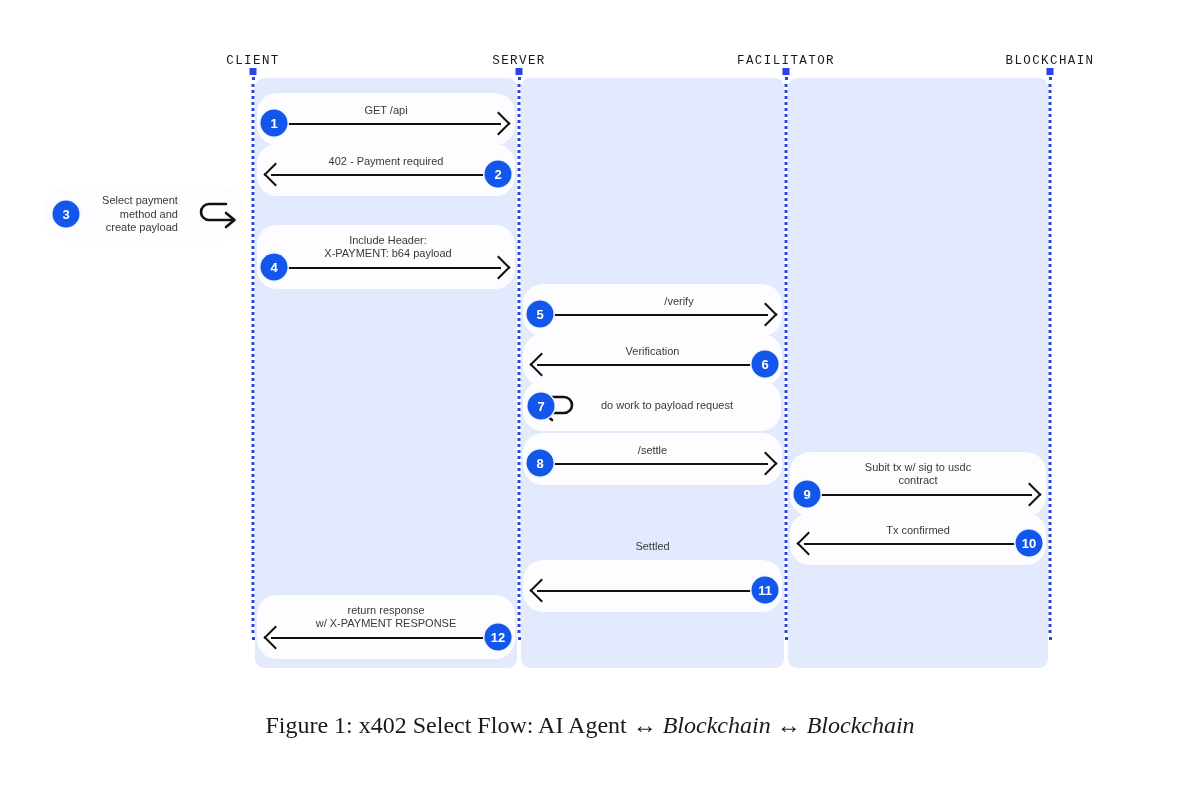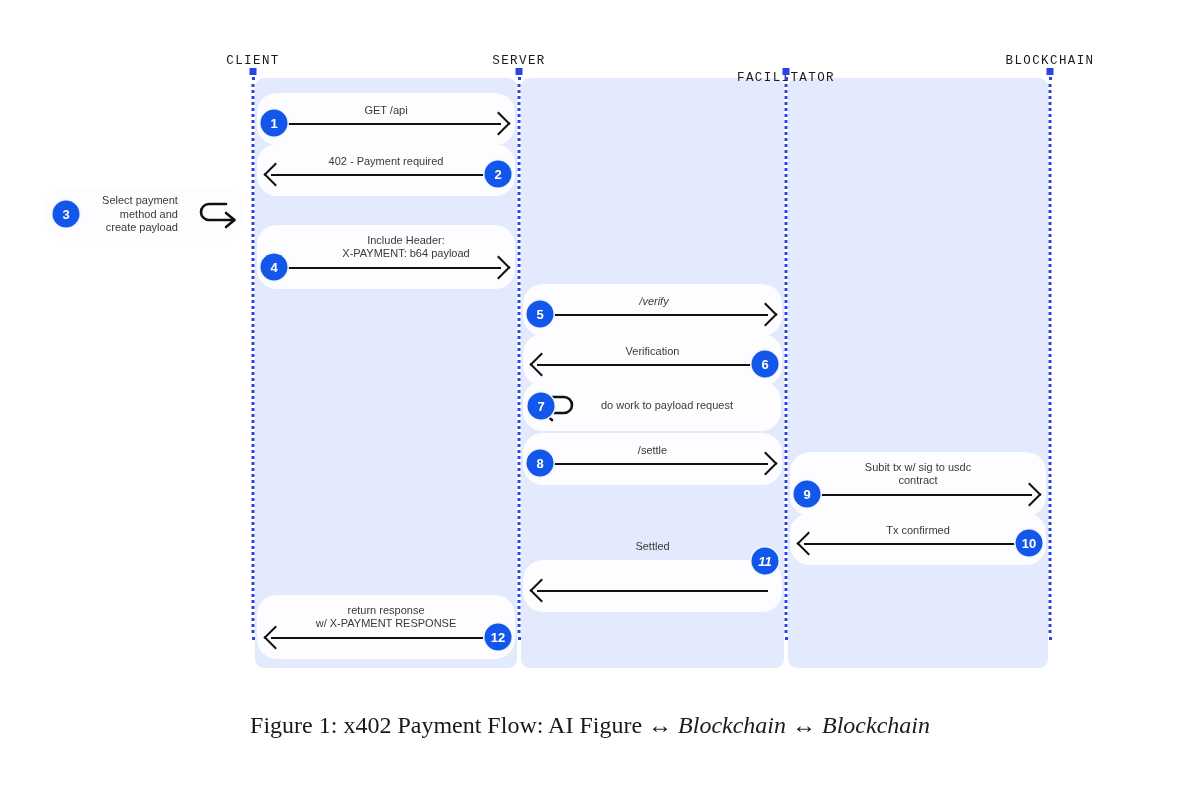--- a/index.html
+++ b/index.html
@@ -118,21 +118,21 @@
 <div id="diagram">
     <div class="band" style="left: 255px; top: 78px; width: 262px; height: 590px;"></div>
     <div class="band" style="left: 521px; top: 78px; width: 263px; height: 590px;"></div>
     <div class="band" style="left: 788px; top: 78px; width: 260px; height: 590px;"></div>
     <div class="lane-label" style="left: 253px;">CLIENT</div>
     <div class="lifeline-head" style="left: 253px; top: 68px;"></div>
     <div class="lifeline" style="left: 253px; top: 77px; height: 563px;"></div>
     <div class="lane-label" style="left: 519px;">SERVER</div>
     <div class="lifeline-head" style="left: 519px; top: 68px;"></div>
     <div class="lifeline" style="left: 519px; top: 77px; height: 563px;"></div>
-    <div class="lane-label" style="left: 786px; margin-top: 17px;">FACILITATOR</div>
+    <div class="lane-label" style="left: 786px;">FACILITATOR</div>
     <div class="lifeline-head" style="left: 786px; top: 68px;"></div>
     <div class="lifeline" style="left: 786px; top: 77px; height: 563px;"></div>
     <div class="lane-label" style="left: 1050px;">BLOCKCHAIN</div>
     <div class="lifeline-head" style="left: 1050px; top: 68px;"></div>
     <div class="lifeline" style="left: 1050px; top: 77px; height: 563px;"></div>
     <div class="msg"></div>
     <div class="cloud" style="left: 257px; top: 93px; width: 258px; height: 52px;"></div>
     <div class="arrow-line" style="left: 271px; top: 123px; width: 230px;"></div>
     <div class="arrow-head right" style="left: 501px; top: 123px;"></div>
     <div class="msg-label" style="left: 386px; top: 104px;">GET /api</div>
@@ -150,28 +150,28 @@
 method and
 create payload</div>
     <svg width="46" height="34" viewBox="0 0 46 34" class="loop-glyph" style="left: 196px; top: 197px;">
       <path d="M30 7 H13 A8 8 0 0 0 13 23 H36" fill="none" stroke="#111" stroke-width="2.6" stroke-linecap="round"></path>
       <path d="M30 16 L38.5 23 L30 30" fill="none" stroke="#111" stroke-width="2.6" stroke-linecap="round" stroke-linejoin="round"></path>
     </svg>
     <div class="msg"></div>
     <div class="cloud" style="left: 257px; top: 225px; width: 258px; height: 64px;"></div>
     <div class="arrow-line" style="left: 271px; top: 267px; width: 230px;"></div>
     <div class="arrow-head right" style="left: 501px; top: 267px;"></div>
-    <div class="msg-label" style="left: 406px; top: 234px;">Include Header:
+    <div class="msg-label" style="left: 388px; top: 234px;">Include Header:
 X-PAYMENT: b64 payload</div>
     <div class="badge" style="left: 274px; top: 267px;">4</div>
     <div class="msg"></div>
     <div class="cloud" style="left: 523px; top: 284px; width: 259px; height: 52px;"></div>
     <div class="arrow-line" style="left: 537px; top: 314px; width: 231px;"></div>
     <div class="arrow-head right" style="left: 768px; top: 314px;"></div>
-    <div class="msg-label" style="left: 654px; top: 295px; font-style: italic;">/verify</div>
+    <div class="msg-label" style="left: 679px; top: 295px;">/verify</div>
     <div class="badge" style="left: 540px; top: 314px;">5</div>
     <div class="msg"></div>
     <div class="cloud" style="left: 523px; top: 334px; width: 259px; height: 52px;"></div>
     <div class="arrow-line" style="left: 537px; top: 364px; width: 231px;"></div>
     <div class="arrow-head left" style="left: 537px; top: 364px;"></div>
     <div class="msg-label" style="left: 652.5px; top: 345px;">Verification</div>
     <div class="badge" style="left: 765px; top: 364px;">6</div>
     <div class="msg"></div>
     <div class="cloud" style="left: 523px; top: 381px; width: 258px; height: 50px;"></div>
     <svg width="46" height="34" viewBox="0 0 46 34" class="loop-glyph" style="left: 534px; top: 389px;">
@@ -197,25 +197,25 @@
     <div class="cloud" style="left: 790px; top: 513px; width: 256px; height: 52px;"></div>
     <div class="arrow-line" style="left: 804px; top: 543px; width: 228px;"></div>
     <div class="arrow-head left" style="left: 804px; top: 543px;"></div>
     <div class="msg-label" style="left: 918px; top: 524px;">Tx confirmed</div>
     <div class="badge" style="left: 1029px; top: 543px;">10</div>
     <div class="msg"></div>
     <div class="cloud" style="left: 523px; top: 560px; width: 259px; height: 52px;"></div>
     <div class="arrow-line" style="left: 537px; top: 590px; width: 231px;"></div>
     <div class="arrow-head left" style="left: 537px; top: 590px;"></div>
     <div class="msg-label" style="left: 652.5px; top: 540px;">Settled</div>
-    <div class="badge" style="left: 765px; top: 561px; font-style: italic;">11</div>
+    <div class="badge" style="left: 765px; top: 590px;">11</div>
     <div class="msg"></div>
     <div class="cloud" style="left: 257px; top: 595px; width: 258px; height: 64px;"></div>
     <div class="arrow-line" style="left: 271px; top: 637px; width: 230px;"></div>
     <div class="arrow-head left" style="left: 271px; top: 637px;"></div>
     <div class="msg-label" style="left: 386px; top: 604px;">return response
 w/ X-PAYMENT RESPONSE</div>
     <div class="badge" style="left: 498px; top: 637px;">12</div>
   </div>
 
 <div class="caption">
-  <span>Figure 1: x402 Payment Flow: AI Figure </span><span>↔</span><span> </span><span class="ital">Blockchain</span><span> </span><span>↔</span><span> </span><span class="ital">Blockchain</span>
+  <span>Figure 1: x402 Select Flow: AI Agent </span><span>↔</span><span> </span><span class="ital">Blockchain</span><span> </span><span>↔</span><span> </span><span class="ital">Blockchain</span>
 </div>
 
 </body></html>

